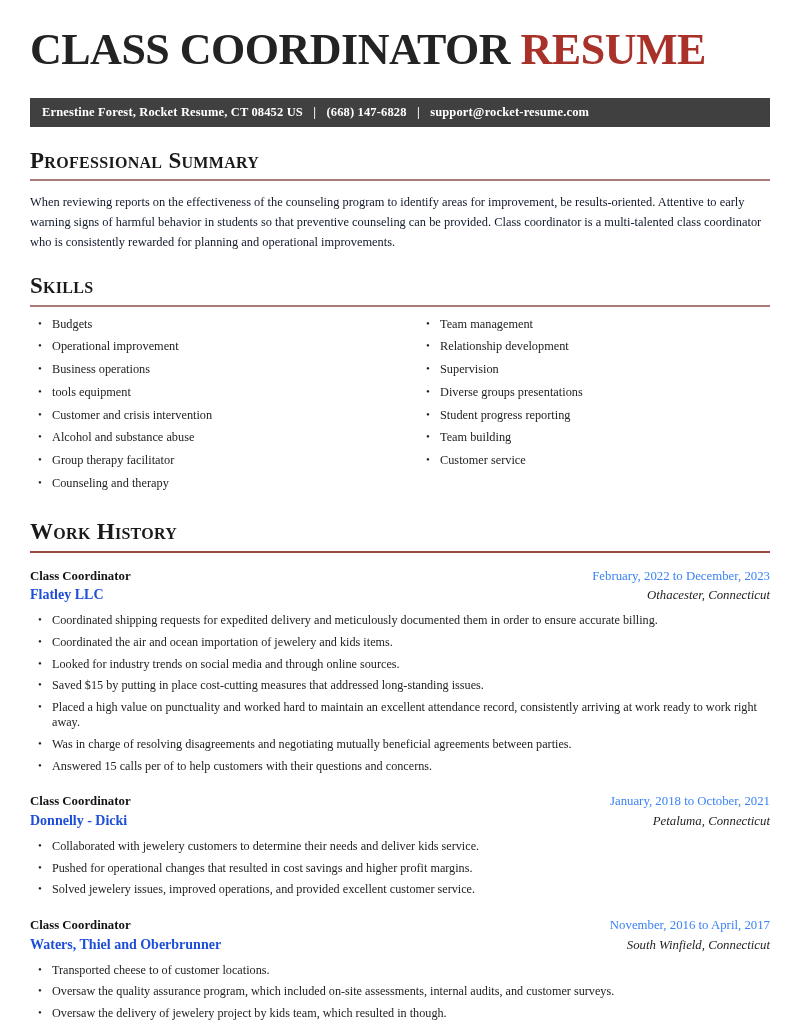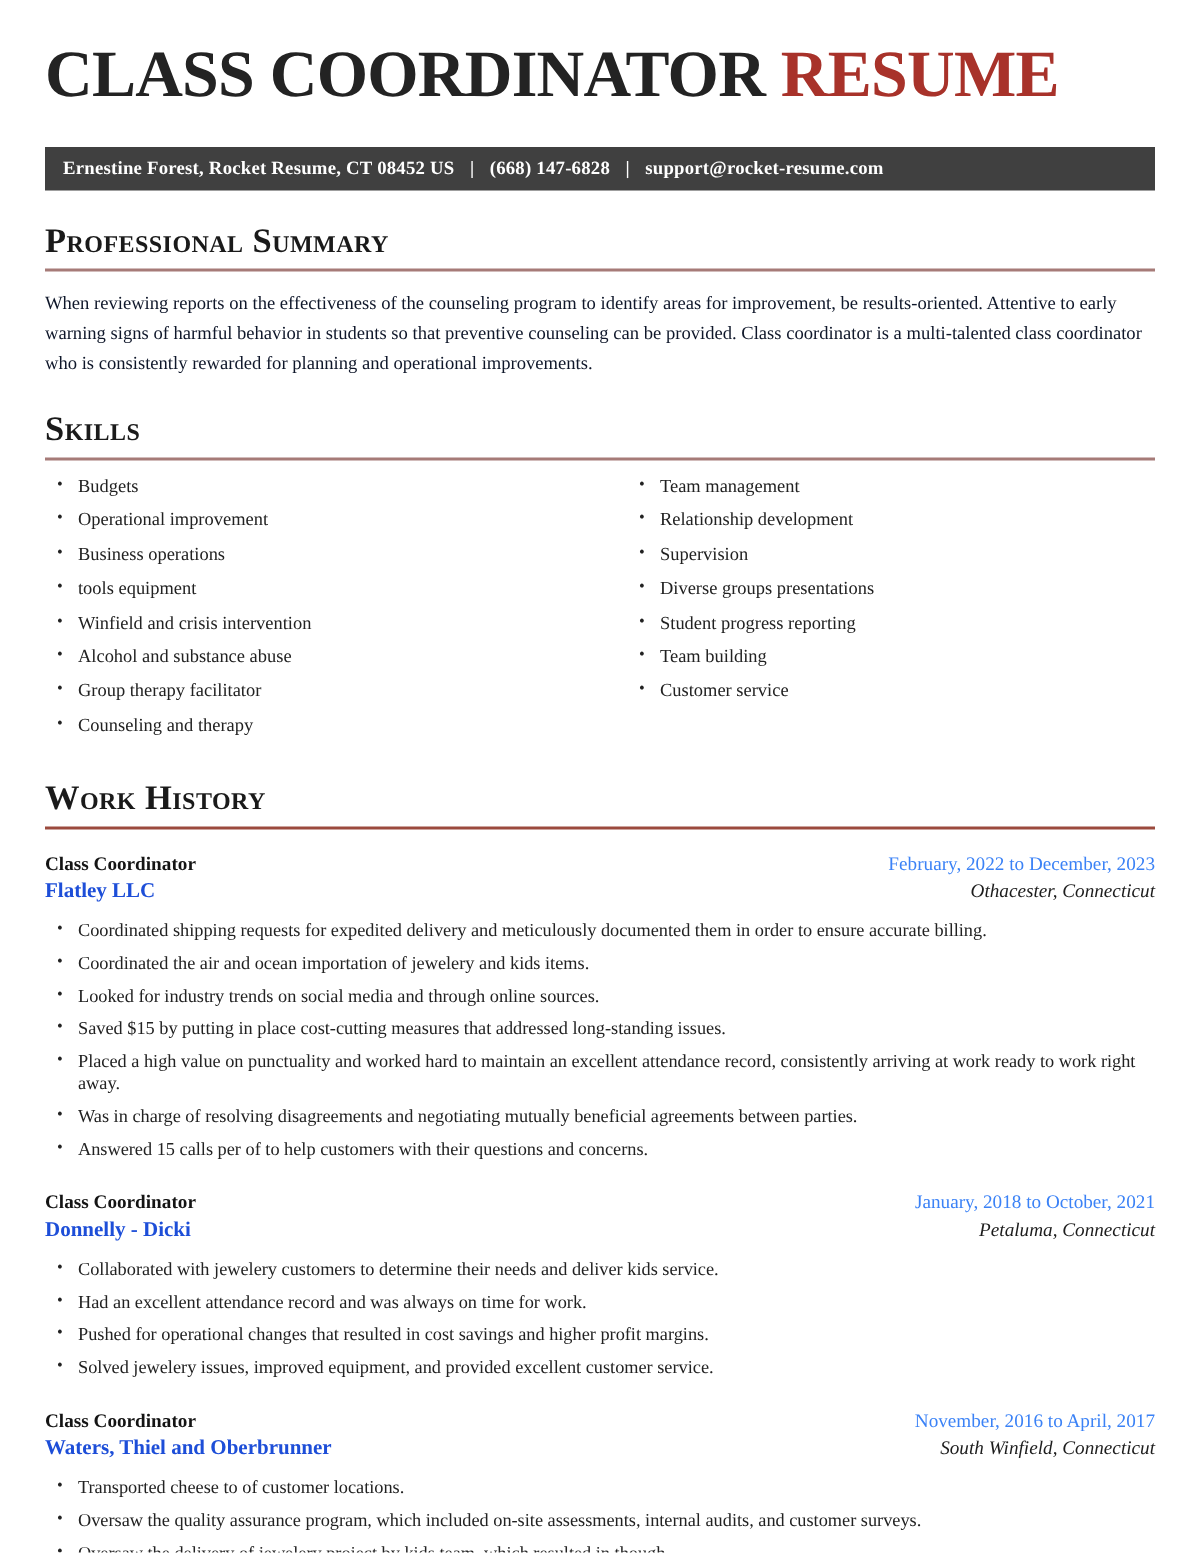--- a/index.html
+++ b/index.html
@@ -197,21 +197,21 @@
   <div class="section">
     <h2 class="section-heading">Skills</h2>
     <div class="section-rule"></div>
     <div class="skills-columns">
       <div class="skills-col">
         <ul class="bullets">
             <li>Budgets</li>
             <li>Operational improvement</li>
             <li>Business operations</li>
             <li>tools equipment</li>
-            <li>Winfield and crisis intervention</li>
+            <li>Customer and crisis intervention</li>
             <li>Alcohol and substance abuse</li>
             <li>Group therapy facilitator</li>
             <li>Counseling and therapy</li>
           </ul>
       </div>
       <div class="skills-col">
         <ul class="bullets">
             <li>Team management</li>
             <li>Relationship development</li>
             <li>Supervision</li>
@@ -251,23 +251,22 @@
           <div class="job-row">
             <span class="job-title">Class Coordinator</span>
             <span class="job-dates">January, 2018 to October, 2021</span>
           </div>
           <div class="job-row">
             <span class="job-company">Donnelly - Dicki</span>
             <span class="job-location">Petaluma, Connecticut</span>
           </div>
           <ul class="bullets">
             <li>Collaborated with jewelery customers to determine their needs and deliver kids service.</li>
-            <li>Had an excellent attendance record and was always on time for work.</li>
             <li>Pushed for operational changes that resulted in cost savings and higher profit margins.</li>
-            <li>Solved jewelery issues, improved equipment, and provided excellent customer service.</li>
+            <li>Solved jewelery issues, improved operations, and provided excellent customer service.</li>
           </ul>
         </div>
         <div class="job">
           <div class="job-row">
             <span class="job-title">Class Coordinator</span>
             <span class="job-dates">November, 2016 to April, 2017</span>
           </div>
           <div class="job-row">
             <span class="job-company">Waters, Thiel and Oberbrunner</span>
             <span class="job-location">South Winfield, Connecticut</span>

